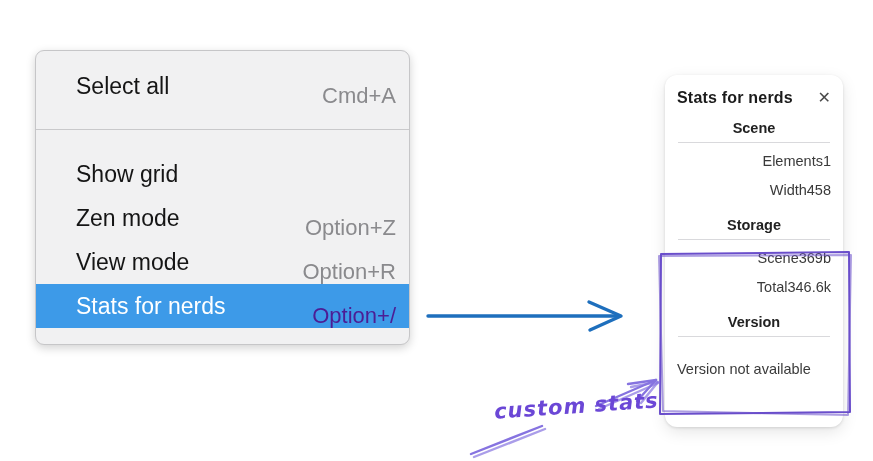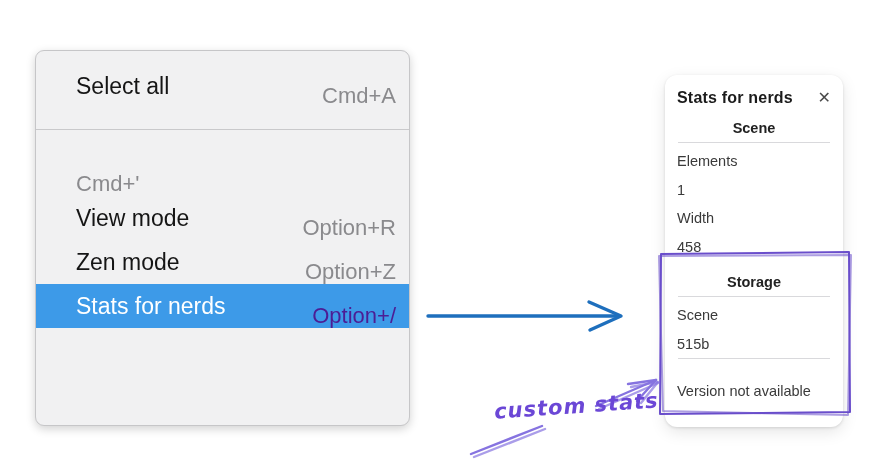--- a/index.html
+++ b/index.html
@@ -3,21 +3,21 @@
 <meta charset="utf-8">
 <style>
   html,body { margin:0; padding:0; }
   body {
     width:873px; height:461px; position:relative; overflow:hidden;
     background:#ffffff; font-family:"Liberation Sans", sans-serif;
   }
 
   
   .menu {
-    position:absolute; left:35px; top:50px; width:375px; height:376px;
+    position:absolute; left:35px; top:50px; width:375px; height:295px;
     box-sizing:border-box; background:#f1f1f2;
     border:1px solid #c6c6c8; border-radius:9px;
     box-shadow:0 3px 10px rgba(0,0,0,.18);
     padding:13px 0 0 0; overflow:hidden;
   }
   .menu-item {
     height:44px; display:flex; align-items:center; justify-content:space-between;
     padding:0 13px 0 40px; font-size:23px; color:#151515;
   }
   .menu-item .mi-shortcut { color:#8a8a8d; font-size:22px;margin-top:20px; }
@@ -40,50 +40,50 @@
   .panel-title-row { display:flex; align-items:center; justify-content:space-between; }
   .panel-title { font-weight:bold; font-size:16px; color:#1b1b1b; letter-spacing:.2px; }
   .panel-close {
     color:#4a4a4a; font-size:16px; line-height:16px; cursor:pointer; font-weight:normal;
   }
   .section-heading {
     text-align:center; font-weight:bold; font-size:14.5px; color:#222;
     margin-top:13px; margin-bottom:6px;
   }
   .section-rule { border:none; border-top:1px solid #d9d9dc; margin:0 1px 4px 1px; }
-  .stat-row { display:flex; justify-content:flex-end; line-height:28.5px; color:#3a3a3a;flex-direction:column; }
+  .stat-row { display:flex; justify-content:flex-end; line-height:28.5px; color:#3a3a3a; }
   .stat-note { line-height:28px; color:#3a3a3a; margin-top:18px; }
 
   
   .annotation-label {
     position:absolute; left:494px; top:394px;
     font-family:"DejaVu Sans", cursive; font-style:italic; font-weight:bold;
     font-size:21px; letter-spacing:1px; color:#6b47d6;
     transform:rotate(-4deg); white-space:nowrap;
   }
 </style>
 </head>
 <body>
 
 <div class="menu">
   <div class="menu-item">
     <span>Select all</span>
     <span class="mi-shortcut">Cmd+A</span>
   </div>
   <div class="menu-sep"></div>
   <div class="menu-item">
-    <span class="mi-shortcut">Cmd+'</span>
+    <span>Show grid</span>
+  </div>
+  <div class="menu-item">
+    <span>Zen mode</span>
+    <span class="mi-shortcut">Option+Z</span>
   </div>
   <div class="menu-item">
     <span>View mode</span>
     <span class="mi-shortcut">Option+R</span>
-  </div>
-  <div class="menu-item">
-    <span>Zen mode</span>
-    <span class="mi-shortcut">Option+Z</span>
   </div>
   <div class="menu-item highlighted">
     <span>Stats for nerds</span>
     <span class="mi-shortcut">Option+/</span>
   </div>
 </div>
 
 <div class="panel">
   <div class="panel-title-row">
     <span class="panel-title">Stats for nerds</span>
@@ -98,23 +98,28 @@
   </div>
   <div class="stat-row">
     <span>Width</span>
     <span>458</span>
   </div>
 
   <div class="section-heading">Storage</div>
   <hr class="section-rule">
   <div class="stat-row">
     <span>Scene</span>
-    <span>515b</span>
+    <span>369b</span>
+  </div>
+  <div class="stat-row">
+    <span>Total</span>
+    <span>346.6k</span>
   </div>
 
+  <div class="section-heading">Version</div>
   <hr class="section-rule">
   <div class="stat-note">Version not available</div>
 </div>
 
 <svg class="overlay" viewBox="0 0 873 461" xmlns="http://www.w3.org/2000/svg">
 
   <g stroke="#1e6fbd" stroke-width="3.4" fill="none" stroke-linecap="round" stroke-linejoin="round">
     <path d="M 428 316 L 617 316"></path>
     <polyline points="589,302 621,316 590,330"></polyline>
   </g>

